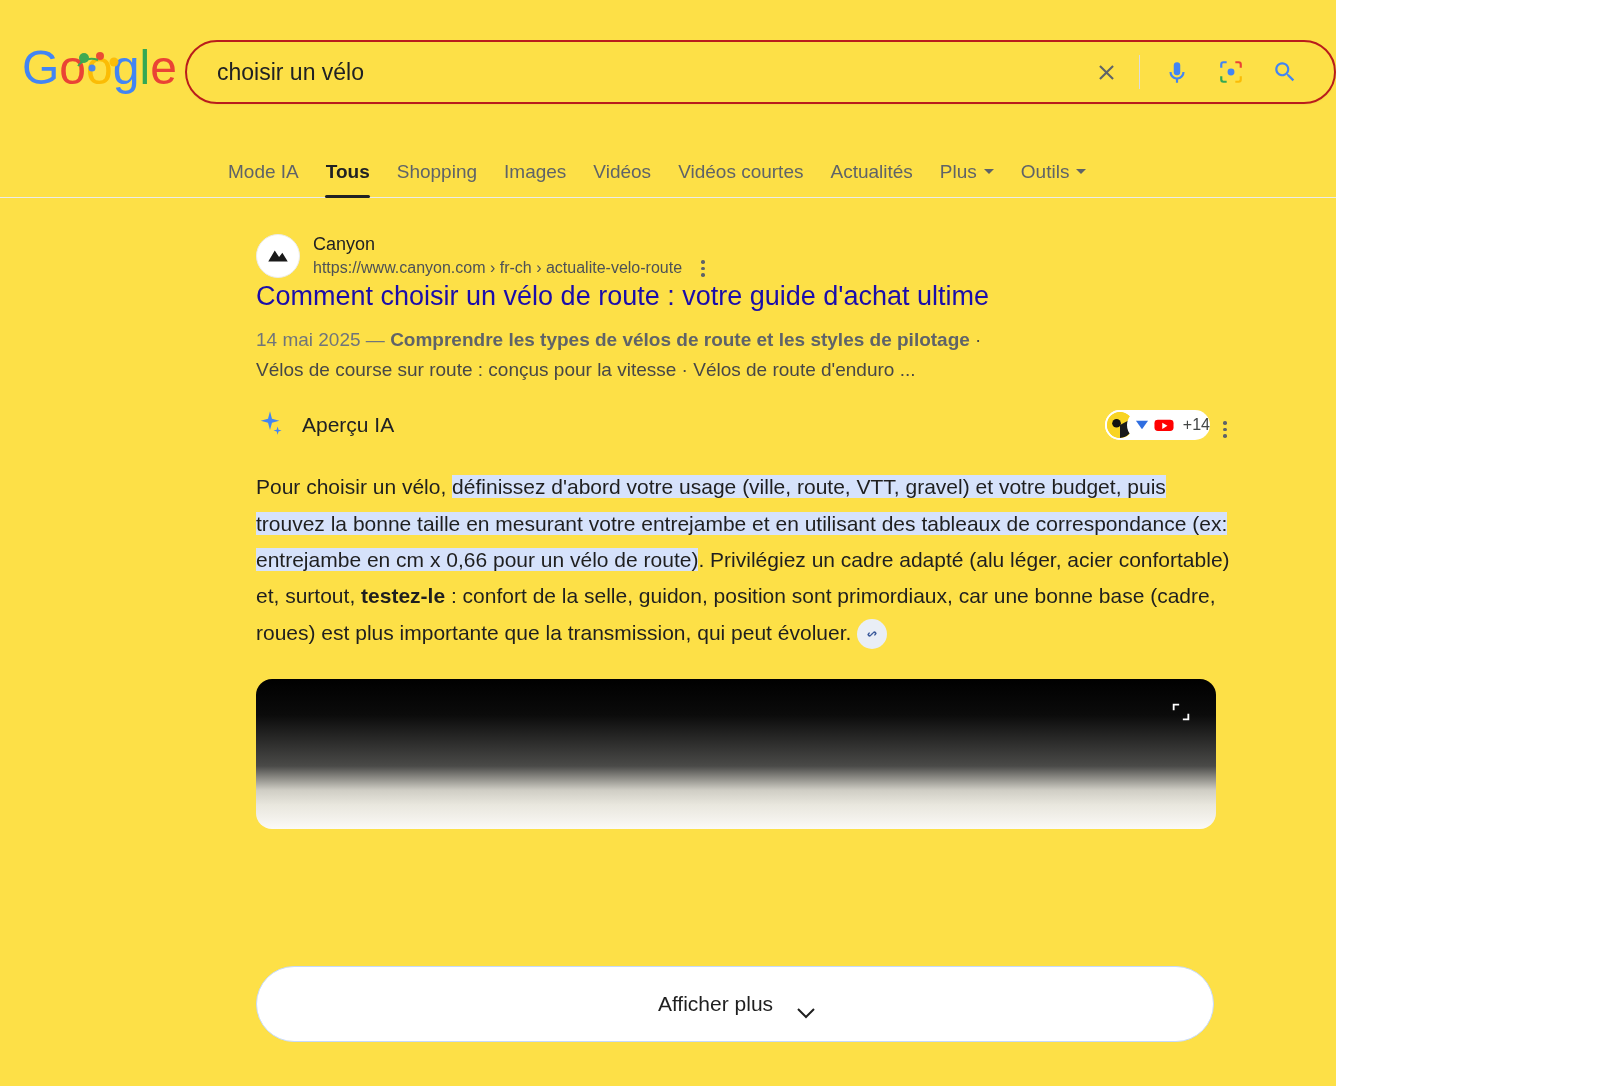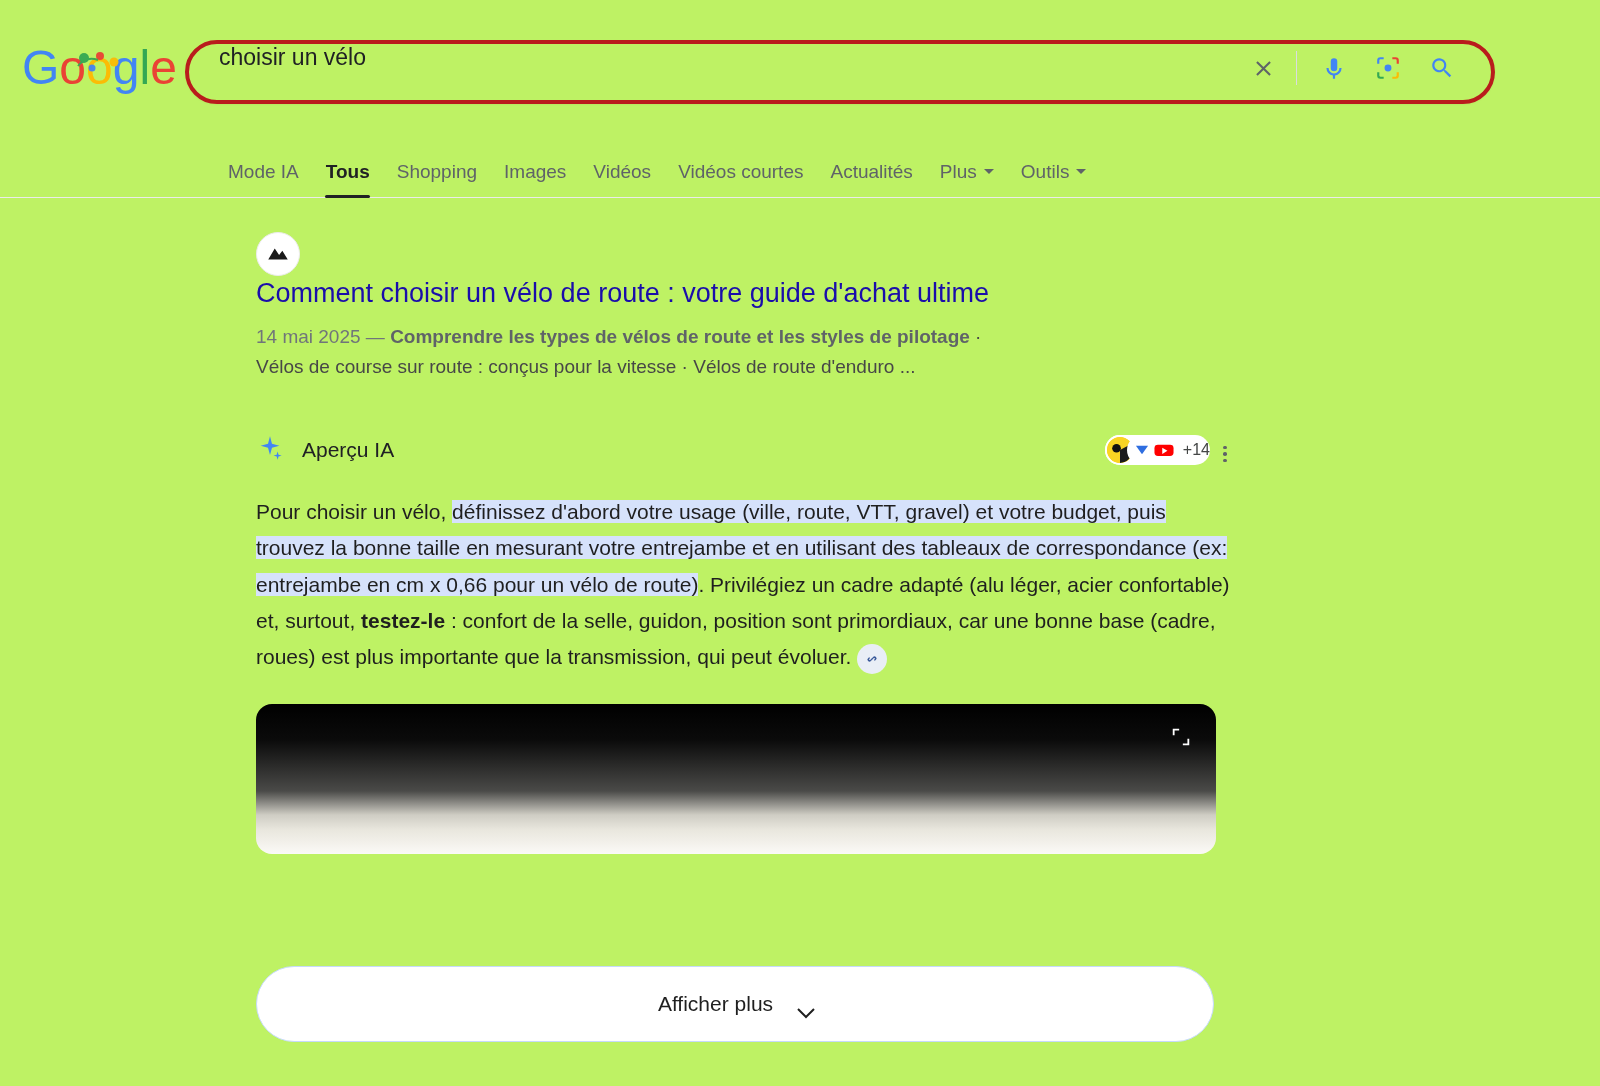--- a/index.html
+++ b/index.html
@@ -7,23 +7,23 @@
     margin: 0;
     padding: 0;
     width: 1600px;
     height: 1086px;
     background: #ffffff;
     font-family: "Liberation Sans", sans-serif;
     overflow: hidden;
   }
   .page {
     position: relative;
-    width: 1600px;
+    width: 1336px;
     height: 1086px;
-    background: #bef264;
+    background: #fde047;
   }
 
   
   .header {
     display: flex;
     align-items: flex-start;
     padding: 34px 0 0 0;
   }
   .logo {
     width: 185px;
@@ -31,24 +31,24 @@
     padding-top: 10px;
     flex: 0 0 auto;
   }
   .logo svg { display: block; }
 
   .searchbar {
     position: relative;
     margin-top: 6px;
     width: 1310px;
     height: 64px;
-    border: 4px solid #b91c1c;
+    border: 2px solid #b91c1c;
     border-radius: 32px;
     display: flex;
-    align-items: flex-start;
+    align-items: center;
     box-shadow: 0 1px 2px rgba(0,0,0,0.04);
   }
   .search-input {
     border: none;
     outline: none;
     flex: 1 1 auto;
     font-size: 23px;
     color: #202124;
     padding: 0 18px 0 30px;
     background: transparent;
@@ -170,21 +170,21 @@
     margin-top: 11px;
     font-size: 19px;
     line-height: 1.58;
     color: #474747;
     max-width: 990px;
   }
   .result-snippet .date { color: #70757a; }
   .result-snippet b { color: #5f6368; font-weight: bold; }
 
   
-  .ai-block { margin-top: 52px; width: 980px; }
+  .ai-block { margin-top: 24px; width: 980px; }
   .ai-head {
     display: flex;
     align-items: center;
     justify-content: space-between;
   }
   .ai-head-left { display: flex; align-items: center; gap: 18px; }
   .ai-label { font-size: 21px; color: #202124; }
   .ai-head-right { display: flex; align-items: flex-end; gap: 4px; }
   .src-chips {
     display: flex;
@@ -360,20 +360,31 @@
   </div>
 
   <div class="results">
 
     <div class="result-head">
       <div class="favicon">
         <svg width="26" height="26" viewBox="0 0 24 24">
           <circle cx="12" cy="12" r="11" fill="#fff"></circle>
           <path d="M3 17 L9 7 L13 13 L16 9 L21 17 Z" fill="#1a1a1a"></path>
         </svg>
+      </div>
+      <div class="src-lines">
+        <div class="src-name">Canyon</div>
+        <div class="src-url-row">
+          <span class="src-url">https://www.canyon.com › fr-ch › actualite-velo-route</span>
+          <span class="kebab">
+              <i></i>
+              <i></i>
+              <i></i>
+            </span>
+        </div>
       </div>
     </div>
 
     <div class="result-title">Comment choisir un vélo de route : votre guide d'achat ultime</div>
 
     <div class="result-snippet">
       <span class="date">14 mai 2025 — </span><b>Comprendre les types de vélos de route et les styles de pilotage</b><span> · Vélos de course sur route : conçus pour la vitesse · Vélos de route d'enduro ...</span>
     </div>
 
     <div class="ai-block">

